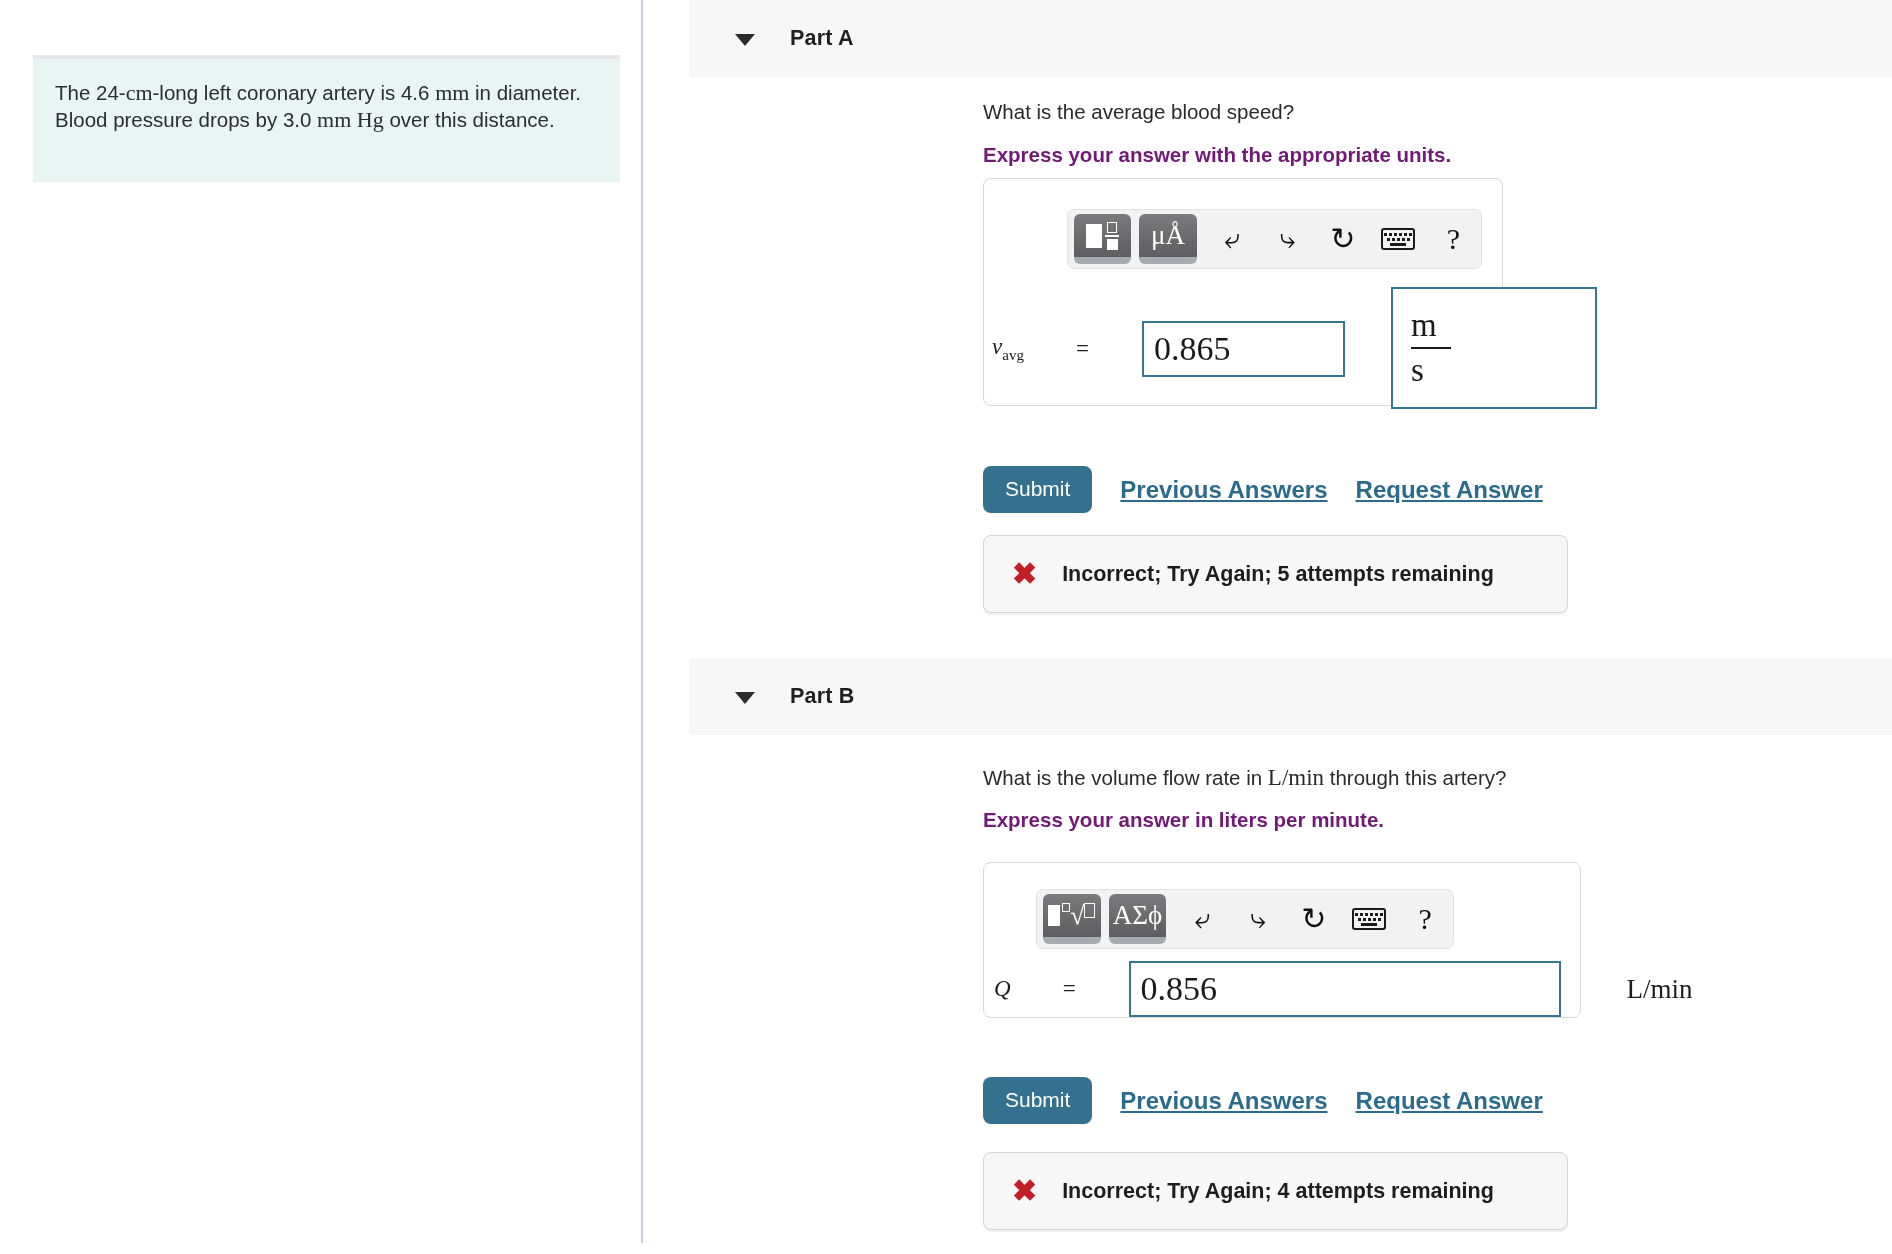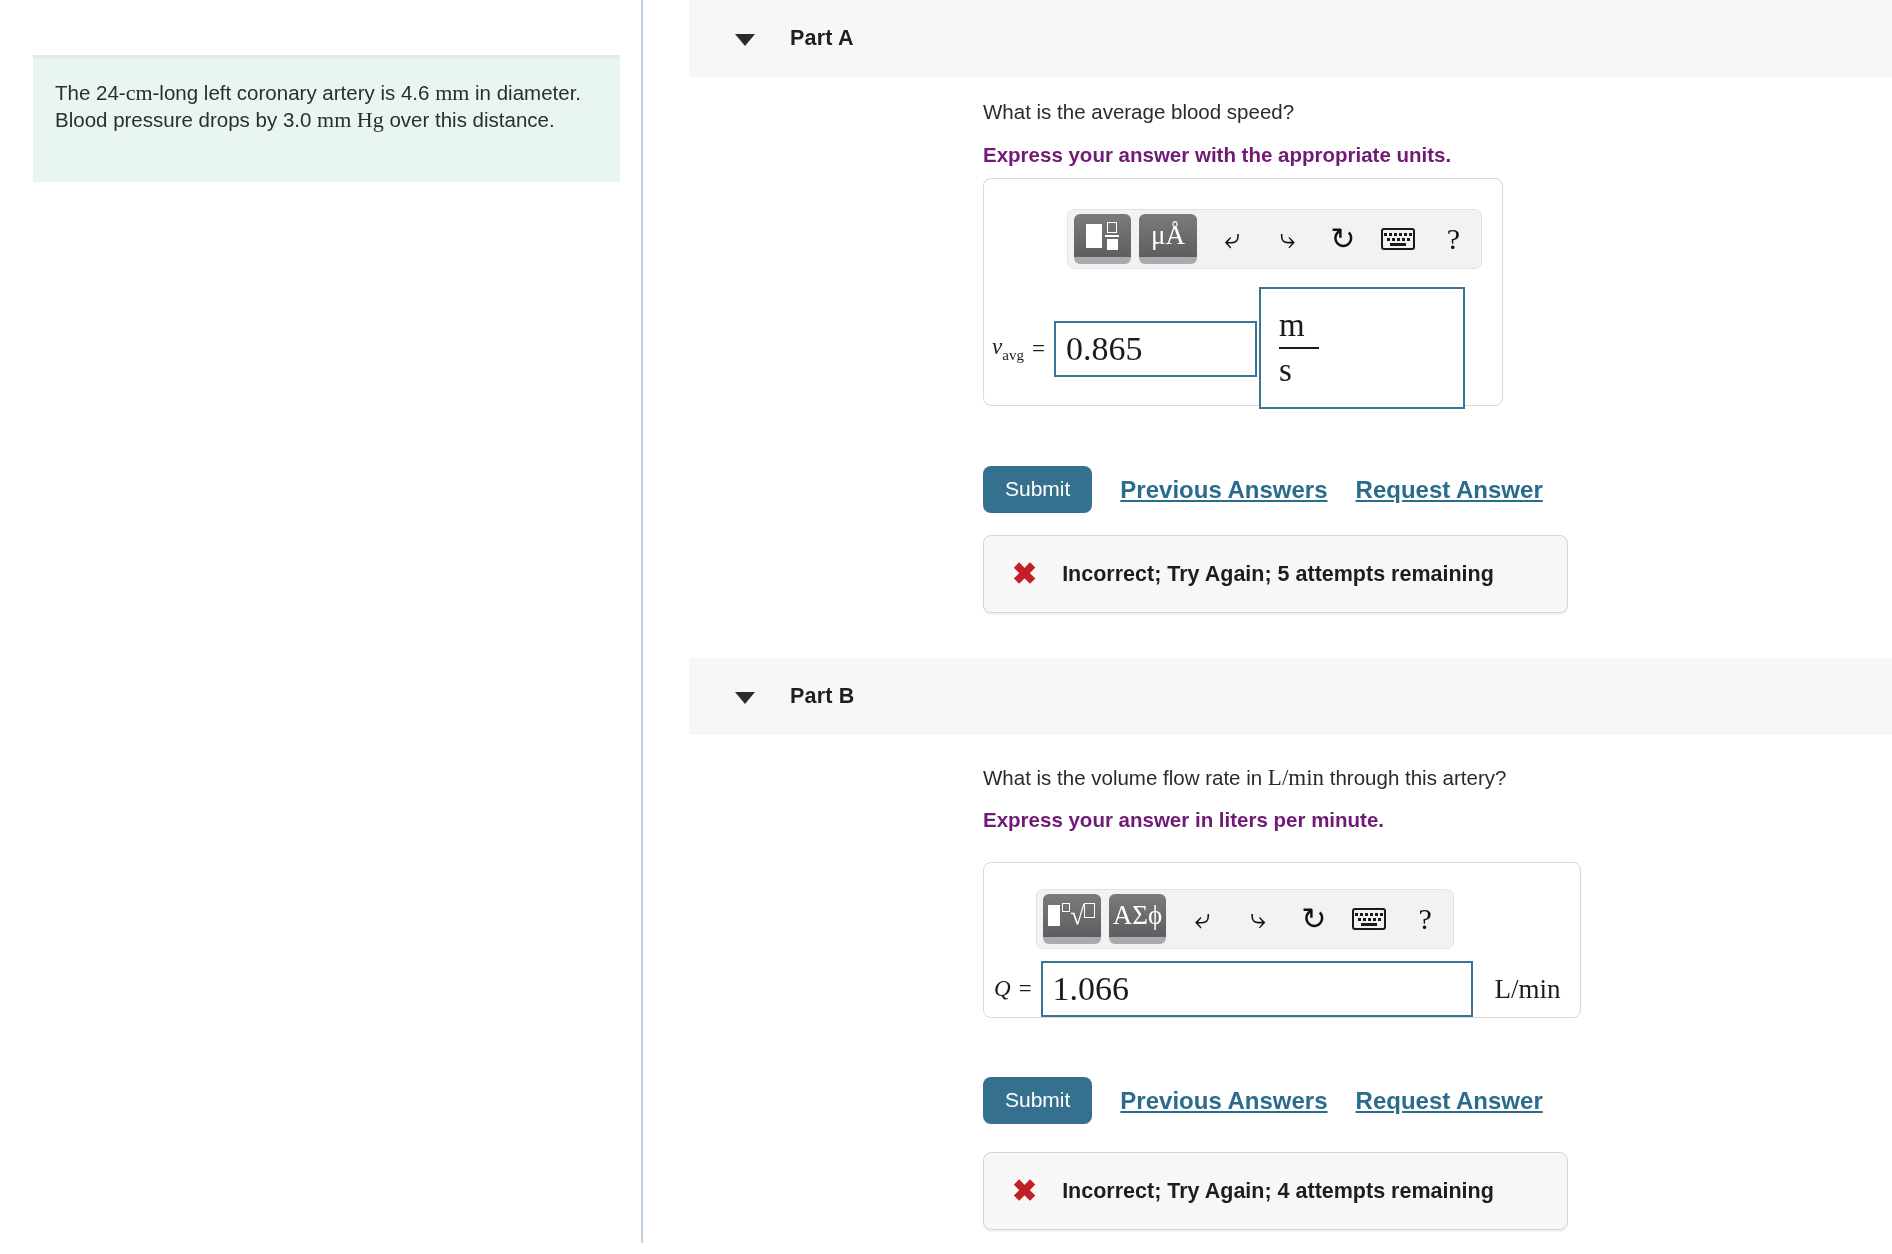--- a/index.html
+++ b/index.html
@@ -136,21 +136,21 @@
   .kbd {
     width: 34px; height: 22px; border: 2px solid #1a1a1a; border-radius: 3px;
     display:flex; flex-direction:column; justify-content:center; align-items:center; gap:2px;
     padding: 2px 3px;
   }
   .kbd .krow { display:flex; gap:2px; }
   .kbd .key { width:3px; height:3px; background:#1a1a1a; }
   .kbd .space { width:16px; height:3px; background:#1a1a1a; }
 
   
-  .ans-row { position: absolute; display: flex; align-items: center; }
+  .ans-row { position: absolute; display: flex; align-items: center; gap: 44px; }
   .var-label {
     font-family: "Liberation Serif", serif;
     font-style: italic;
     font-size: 23px;
     color: #1c1c1c;
   }
   .var-label sub { font-size: 15px; font-style: normal; }
   .eq { font-family:"Liberation Serif", serif; font-size:23px; margin:0 9px 0 8px; color:#1c1c1c; }
   .ans-input {
     border: 2px solid #3a7595;
@@ -362,21 +362,21 @@
                 <i class="space"></i>
               </span>
           </span>
         </div>
         <div class="tb-icon-btn" style="font-family:'Liberation Serif',serif;font-size:30px;">?</div>
       </div>
 
       <div class="ans-row" style="left:10px; top:98px;">
         <span class="var-label">Q</span>
         <span class="eq">=</span>
-        <span class="ans-input" style="width:432px; height:56px;">1.066</span>
+        <span class="ans-input" style="width:432px; height:56px;">0.856</span>
         <span class="unit-plain">L/min</span>
       </div>
     </div>
 
     <div class="submit-row" style="left:340px; top:1077px;">
       <button class="submit-btn">Submit</button>
       <span class="link">Previous Answers</span>
       <span class="link">Request Answer</span>
     </div>
 

